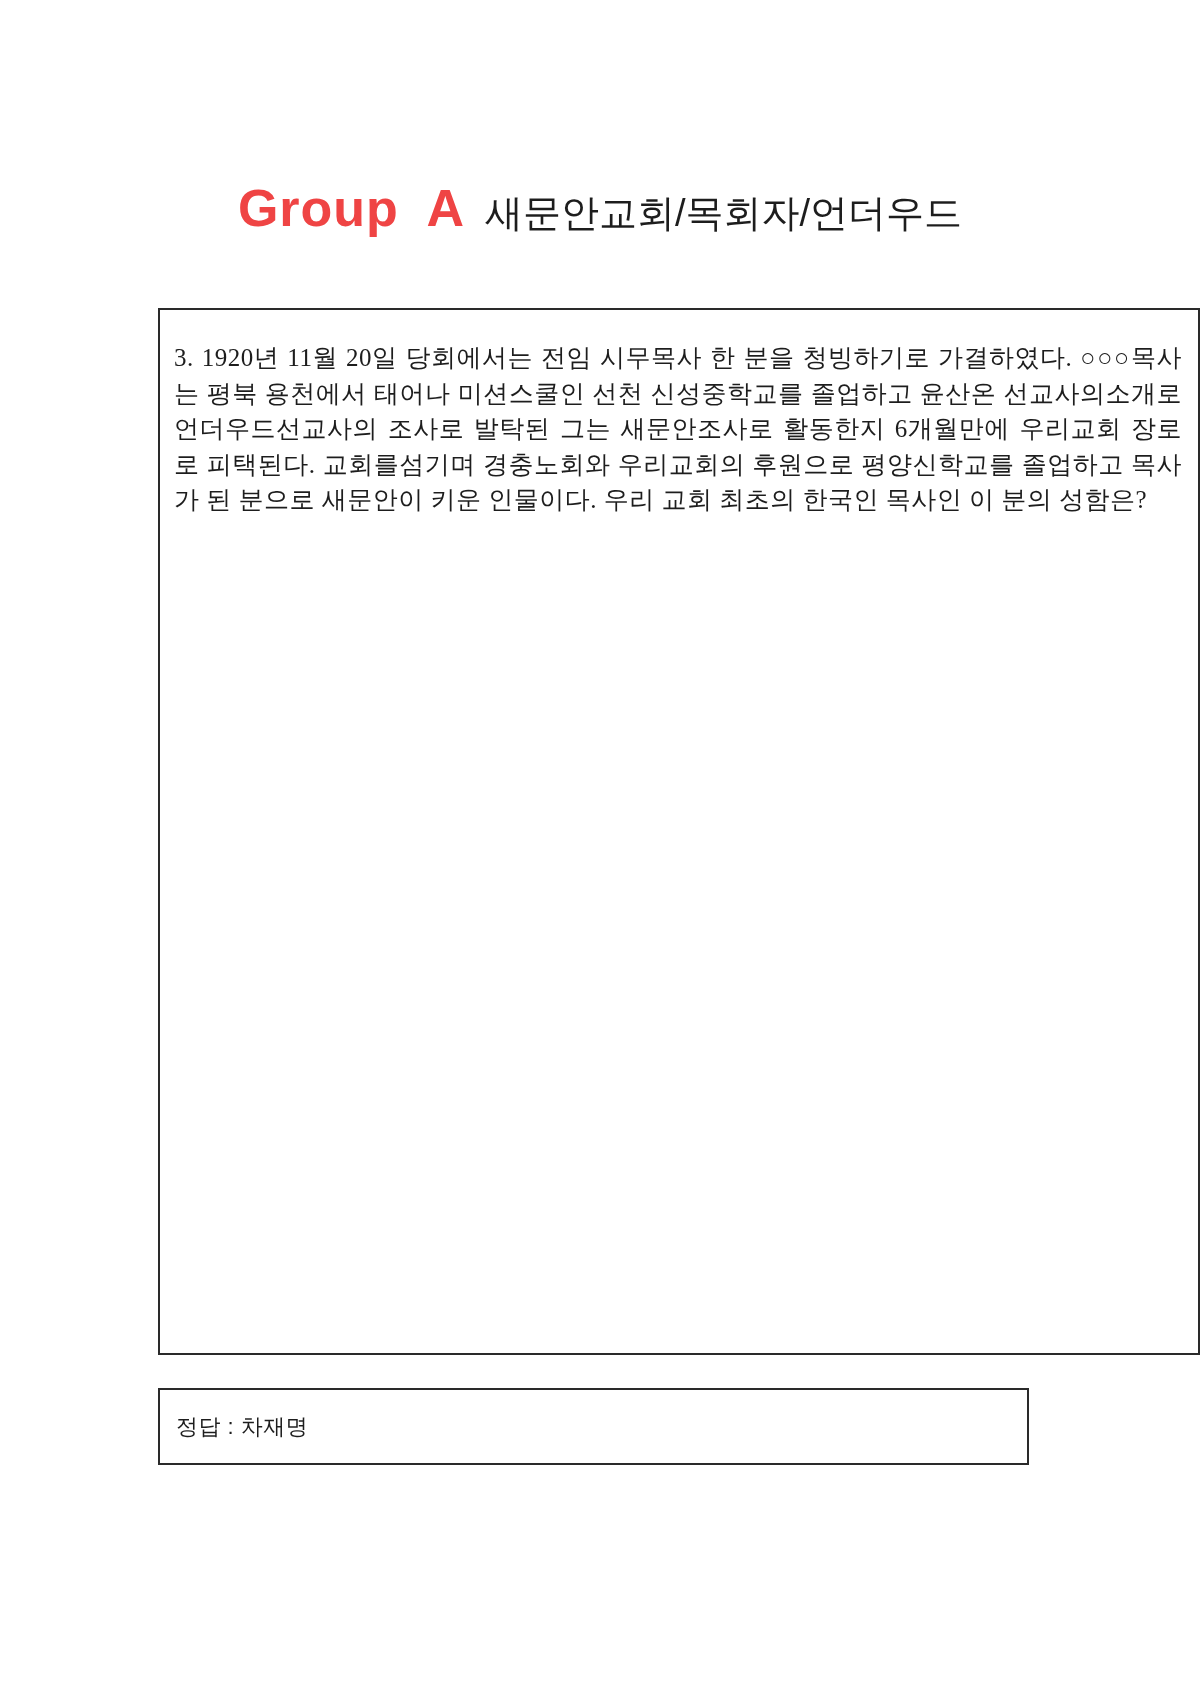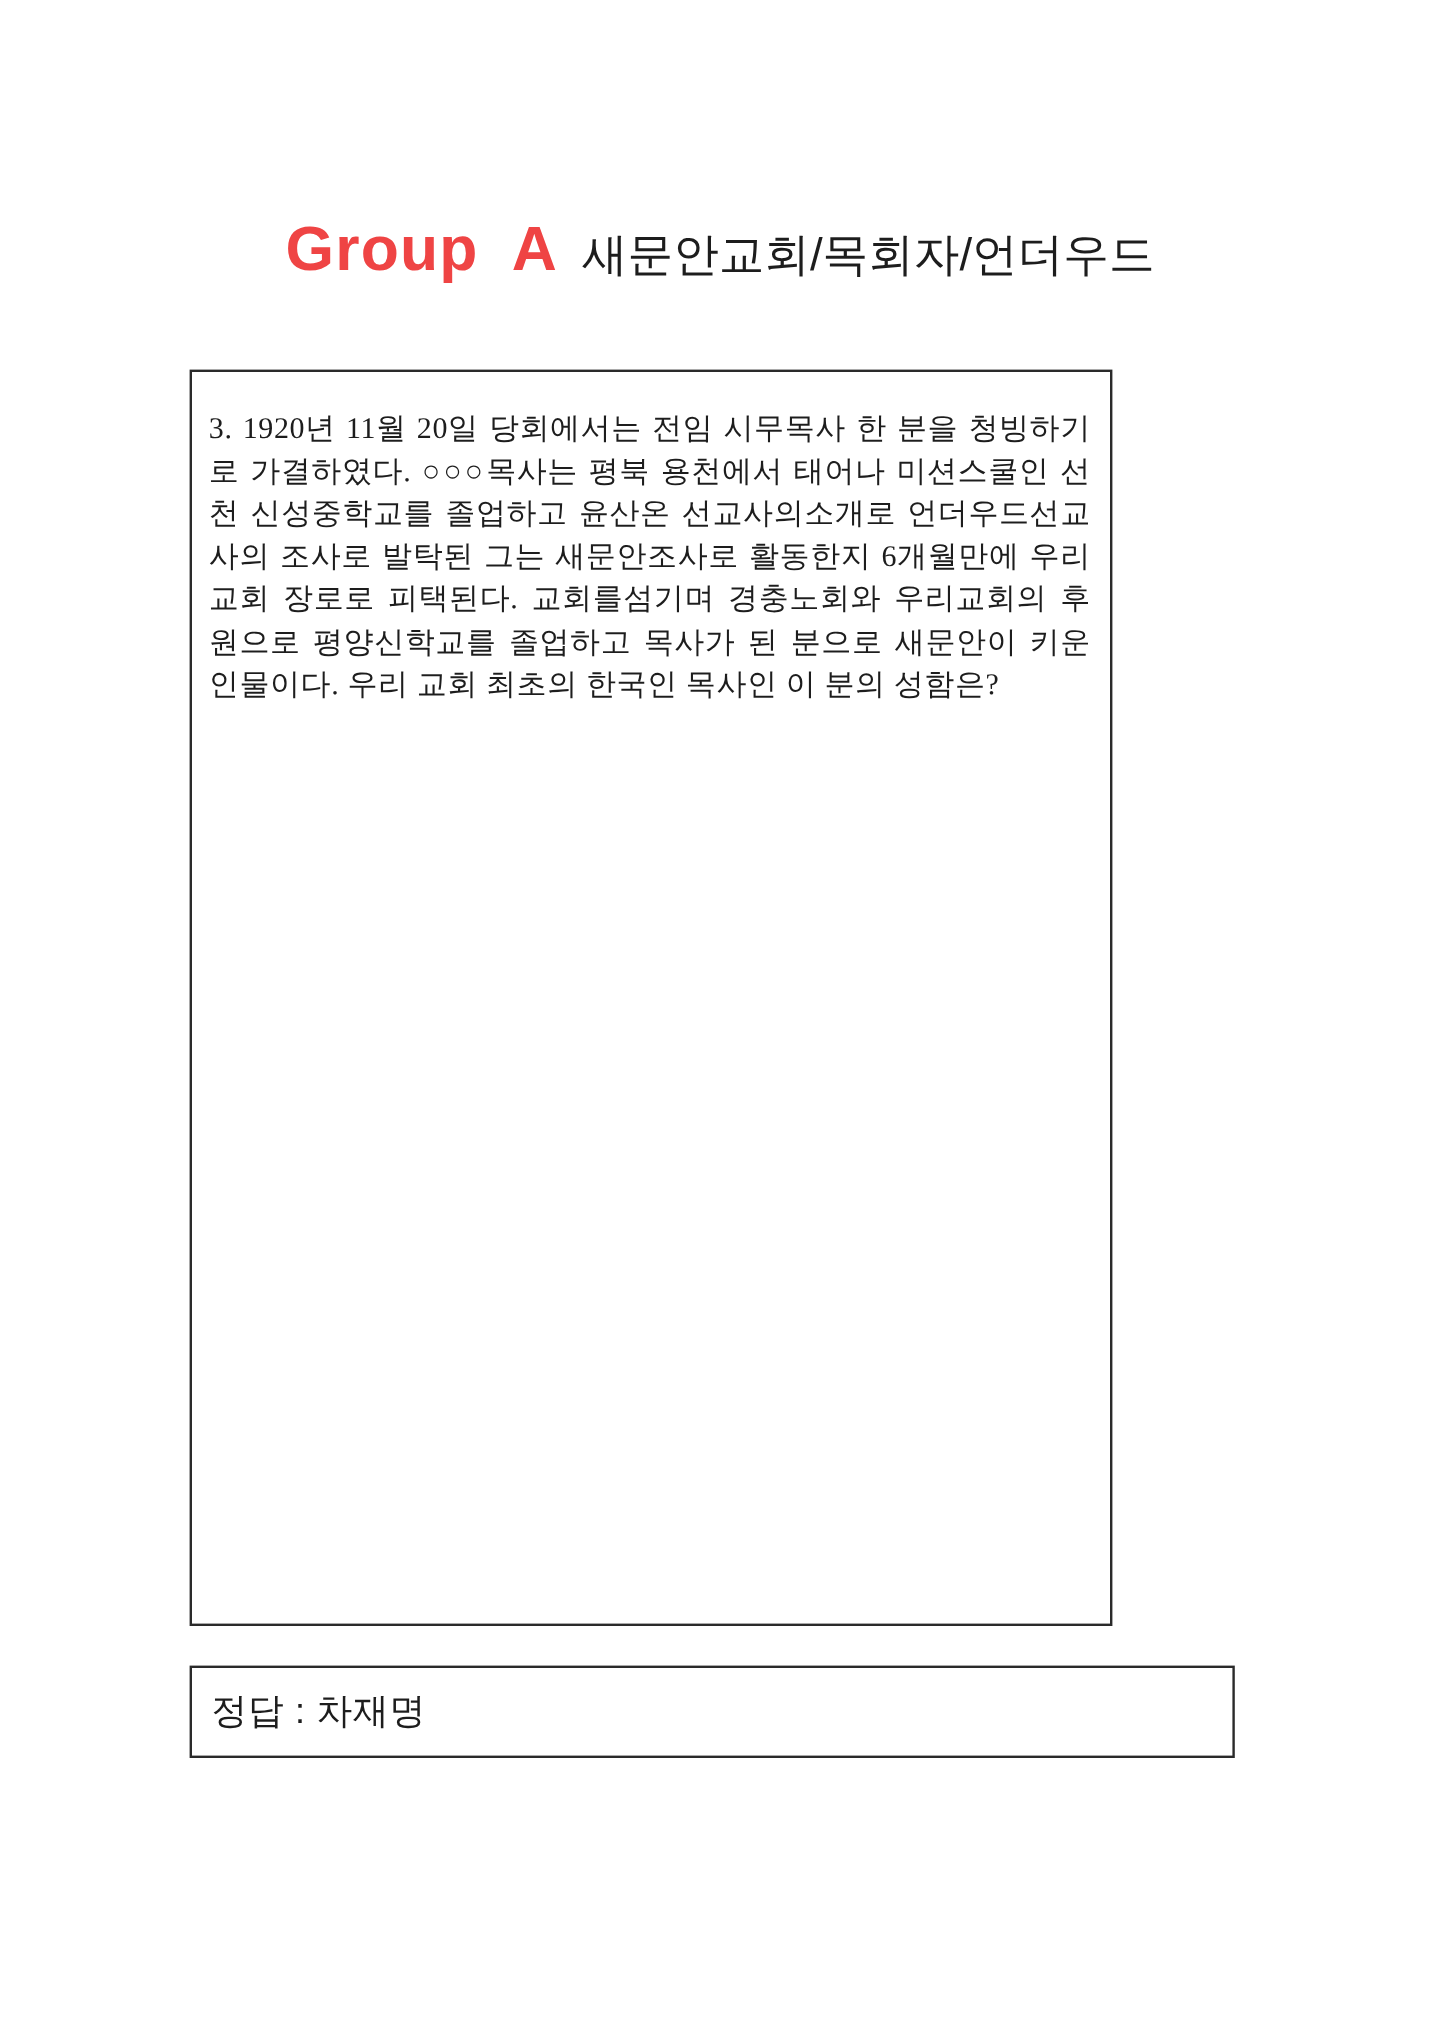--- a/index.html
+++ b/index.html
@@ -35,21 +35,21 @@
     font-family: "Liberation Sans", sans-serif;
     font-size: 38px;
     color: #1d1d1d;
     margin-left: 20px;
     vertical-align: baseline;
   }
   .question-box {
     position: absolute;
     left: 158px;
     top: 308px;
-    width: 769px;
+    width: 1042px;
     height: 1047px;
     border: 2px solid #2a2a2a;
     box-sizing: border-box;
     background: #ffffff;
   }
   .question-text {
     margin: 0;
     padding: 30px 16px 0 14px;
     font-size: 25px;
     line-height: 35.5px;
@@ -67,21 +67,21 @@
     border: 2px solid #2a2a2a;
     box-sizing: border-box;
     background: #ffffff;
     display: flex;
     align-items: center;
   }
   .answer-text {
     margin: 0;
     padding-left: 16px;
     font-family: "Liberation Sans", sans-serif;
-    font-size: 30px;
+    font-size: 22px;
     color: #1d1d1d;
     letter-spacing: 0.5px;
     text-align: right;
   }
 </style>
 </head>
 <body>
 
 <div class="doc-header">
   <span class="group-label">Group A</span><span class="title-subtitle">새문안교회/목회자/언더우드</span>

